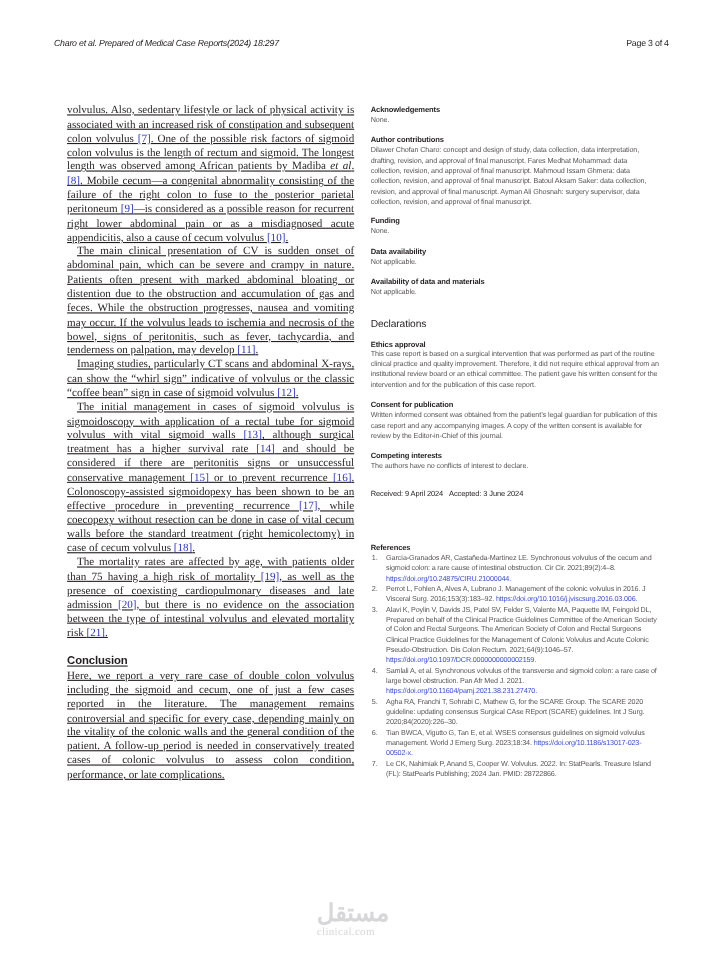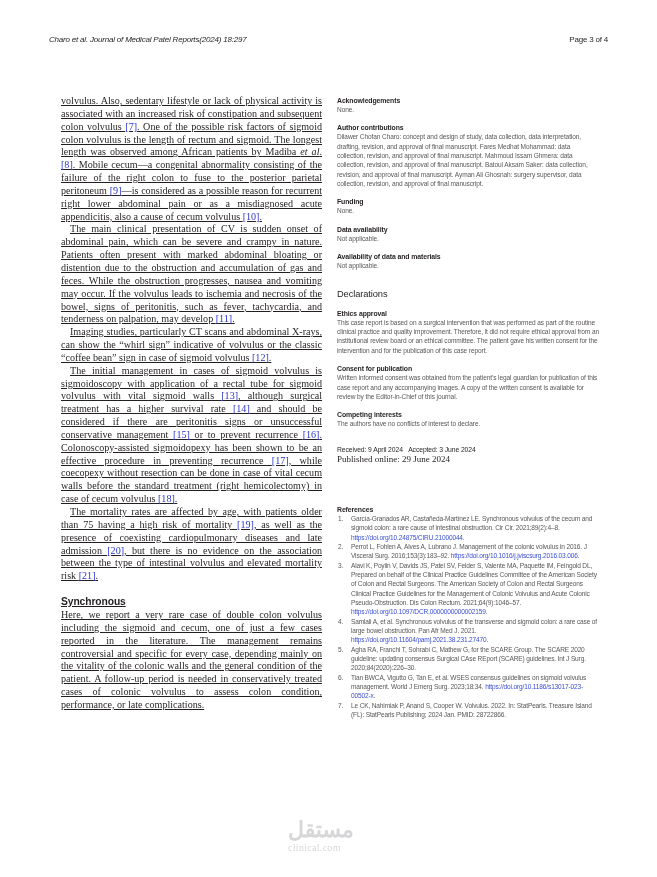--- a/index.html
+++ b/index.html
@@ -28,33 +28,33 @@
   .link { color:#3b4fd3; }
 
   .wm { position:absolute; left:288px; top:818px; width:90px; text-align:left; font-family:Liberation Serif, serif; color:#d7d7d9; }
   .wm .ar { font-size:22px; line-height:24px; font-weight:bold; }
   .wm .en { font-size:10px; line-height:12px; letter-spacing:0.3px; }
 </style>
 </head>
 <body>
 
 <div class="hdr">
-  <span class="left"><span>Charo et al. Journal of Medical Patel Reports</span><span class="year">(2024) 18:297</span></span>
+  <span class="left"><span>Charo et al. Prepared of Medical Case Reports</span><span class="year">(2024) 18:297</span></span>
   <span class="right">Page 3 of 4</span>
 </div>
 
 <div class="col-left">
   <div id="left-paras">
       <p><span>volvulus. Also, sedentary lifestyle or lack of physical activity is associated with an increased risk of constipation and subsequent colon volvulus </span><a class="cite">[7]</a><span>. One of the possible risk factors of sigmoid colon volvulus is the length of rectum and sigmoid. The longest length was observed among African patients by Madiba </span><em>et al</em><span>. </span><a class="cite">[8]</a><span>. Mobile cecum—a congenital abnormality consisting of the failure of the right colon to fuse to the posterior parietal peritoneum </span><a class="cite">[9]</a><span>—is considered as a possible reason for recurrent right lower abdominal pain or as a misdiagnosed acute appendicitis, also a cause of cecum volvulus </span><a class="cite">[10]</a><span>.</span></p>
       <p class="ind"><span>The main clinical presentation of CV is sudden onset of abdominal pain, which can be severe and crampy in nature. Patients often present with marked abdominal bloating or distention due to the obstruction and accumulation of gas and feces. While the obstruction progresses, nausea and vomiting may occur. If the volvulus leads to ischemia and necrosis of the bowel, signs of peritonitis, such as fever, tachycardia, and tenderness on palpation, may develop </span><a class="cite">[11]</a><span>.</span></p>
       <p class="ind"><span>Imaging studies, particularly CT scans and abdominal X-rays, can show the “whirl sign” indicative of volvulus or the classic “coffee bean” sign in case of sigmoid volvulus </span><a class="cite">[12]</a><span>.</span></p>
       <p class="ind"><span>The initial management in cases of sigmoid volvulus is sigmoidoscopy with application of a rectal tube for sigmoid volvulus with vital sigmoid walls </span><a class="cite">[13]</a><span>, although surgical treatment has a higher survival rate </span><a class="cite">[14]</a><span> and should be considered if there are peritonitis signs or unsuccessful conservative management </span><a class="cite">[15]</a><span> or to prevent recurrence </span><a class="cite">[16]</a><span>. Colonoscopy-assisted sigmoidopexy has been shown to be an effective procedure in preventing recurrence </span><a class="cite">[17]</a><span>, while coecopexy without resection can be done in case of vital cecum walls before the standard treatment (right hemicolectomy) in case of cecum volvulus </span><a class="cite">[18]</a><span>.</span></p>
       <p class="ind"><span>The mortality rates are affected by age, with patients older than 75 having a high risk of mortality </span><a class="cite">[19]</a><span>, as well as the presence of coexisting cardiopulmonary diseases and late admission </span><a class="cite">[20]</a><span>, but there is no evidence on the association between the type of intestinal volvulus and elevated mortality risk </span><a class="cite">[21]</a><span>.</span></p>
     </div>
-  <h2>Synchronous</h2>
+  <h2>Conclusion</h2>
   <p>Here, we report a very rare case of double colon volvulus including the sigmoid and cecum, one of just a few cases reported in the literature. The management remains controversial and specific for every case, depending mainly on the vitality of the colonic walls and the general condition of the patient. A follow-up period is needed in conservatively treated cases of colonic volvulus to assess colon condition, performance, or late complications.</p>
 </div>
 
 <div class="col-right">
   <div class="sec-title">Acknowledgements</div>
   <div class="sec-body">None.</div>
 
   <div class="sec-title">Author contributions</div>
   <div class="sec-body">Dilawer Chofan Charo: concept and design of study, data collection, data interpretation, drafting, revision, and approval of final manuscript. Fares Medhat Mohammad: data collection, revision, and approval of final manuscript. Mahmoud Issam Ghmera: data collection, revision, and approval of final manuscript. Batoul Aksam Saker: data collection, revision, and approval of final manuscript. Ayman Ali Ghosnah: surgery supervisor, data collection, revision, and approval of final manuscript.</div>
 
@@ -72,21 +72,20 @@
   <div class="sec-title">Ethics approval</div>
   <div class="sec-body">This case report is based on a surgical intervention that was performed as part of the routine clinical practice and quality improvement. Therefore, it did not require ethical approval from an institutional review board or an ethical committee. The patient gave his written consent for the intervention and for the publication of this case report.</div>
 
   <div class="sec-title">Consent for publication</div>
   <div class="sec-body">Written informed consent was obtained from the patient’s legal guardian for publication of this case report and any accompanying images. A copy of the written consent is available for review by the Editor-in-Chief of this journal.</div>
 
   <div class="sec-title">Competing interests</div>
   <div class="sec-body">The authors have no conflicts of interest to declare.</div>
 
   <div class="dates"><span>Received: 9 April 2024</span>&nbsp;&nbsp;&nbsp;<span>Accepted: 3 June 2024</span></div>
-  <div class="pub">Published online: 29 June 2024</div>
 
   <div class="sec-title refs-title">References</div>
   <ol class="refs" id="refs">
       <li><span class="num">1.</span><span>García-Granados AR, Castañeda-Martínez LE. Synchronous volvulus of the cecum and sigmoid colon: a rare cause of intestinal obstruction. Cir Cir. 2021;89(2):4–8. </span><a class="link">https://doi.org/10.24875/CIRU.21000044.</a></li>
       <li><span class="num">2.</span><span>Perrot L, Fohlen A, Alves A, Lubrano J. Management of the colonic volvulus in 2016. J Visceral Surg. 2016;153(3):183–92. </span><a class="link">https://doi.org/10.1016/j.jviscsurg.2016.03.006.</a></li>
       <li><span class="num">3.</span><span>Alavi K, Poylin V, Davids JS, Patel SV, Felder S, Valente MA, Paquette IM, Feingold DL, Prepared on behalf of the Clinical Practice Guidelines Committee of the American Society of Colon and Rectal Surgeons. The American Society of Colon and Rectal Surgeons Clinical Practice Guidelines for the Management of Colonic Volvulus and Acute Colonic Pseudo-Obstruction. Dis Colon Rectum. 2021;64(9):1046–57. </span><a class="link">https://doi.org/10.1097/DCR.0000000000002159.</a></li>
       <li><span class="num">4.</span><span>Samlali A, et al. Synchronous volvulus of the transverse and sigmoid colon: a rare case of large bowel obstruction. Pan Afr Med J. 2021. </span><a class="link">https://doi.org/10.11604/pamj.2021.38.231.27470.</a></li>
       <li><span class="num">5.</span><span>Agha RA, Franchi T, Sohrabi C, Mathew G, for the SCARE Group. The SCARE 2020 guideline: updating consensus Surgical CAse REport (SCARE) guidelines. Int J Surg. 2020;84(2020):226–30.</span></li>
       <li><span class="num">6.</span><span>Tian BWCA, Vigutto G, Tan E, et al. WSES consensus guidelines on sigmoid volvulus management. World J Emerg Surg. 2023;18:34. </span><a class="link">https://doi.org/10.1186/s13017-023-00502-x.</a></li>
       <li><span class="num">7.</span><span>Le CK, Nahimiak P, Anand S, Cooper W. Volvulus. 2022. In: StatPearls. Treasure Island (FL): StatPearls Publishing; 2024 Jan. PMID: 28722866.</span></li>

